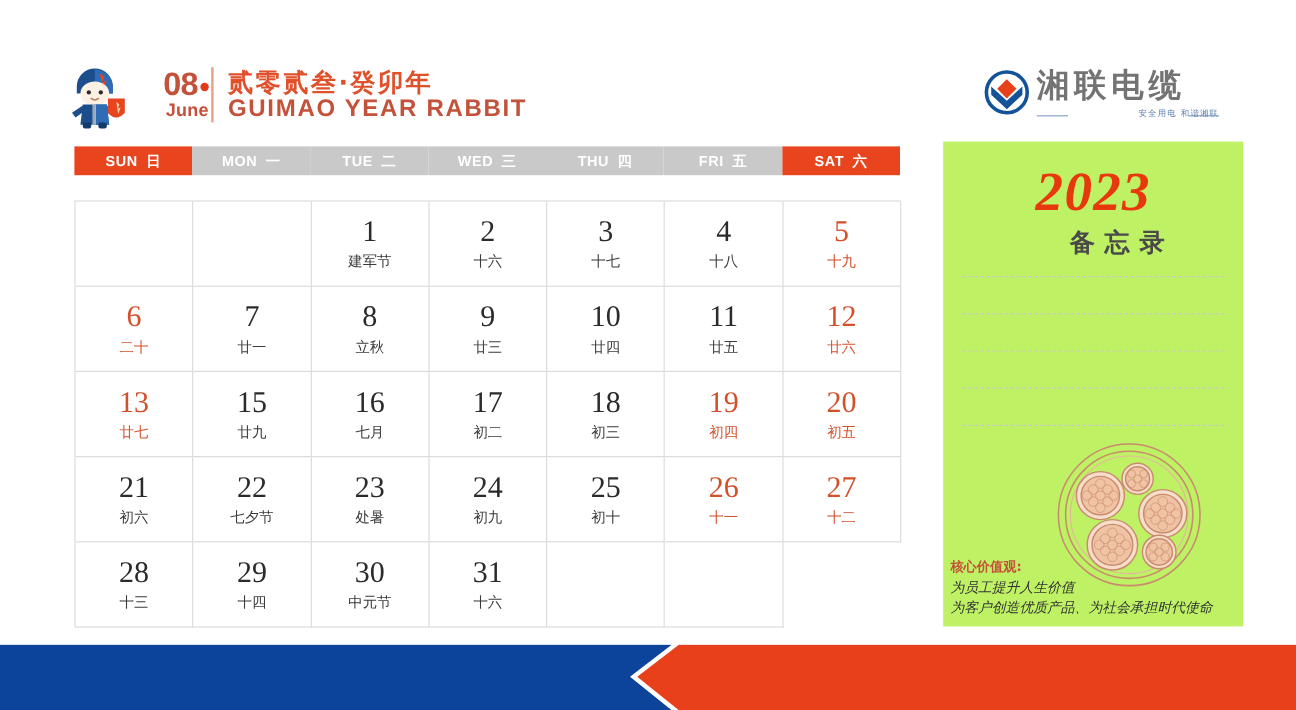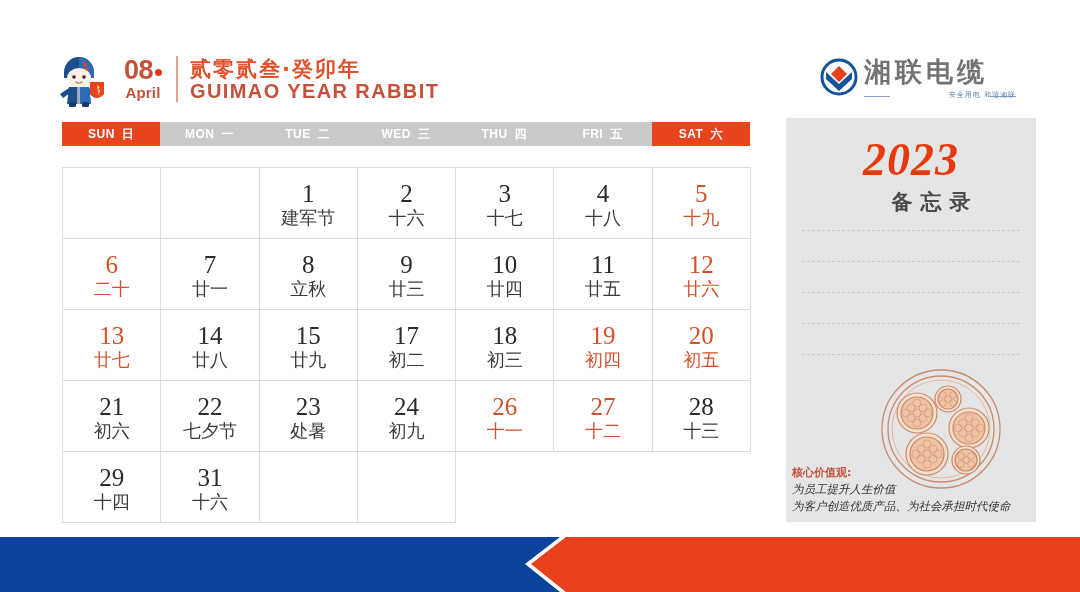--- a/index.html
+++ b/index.html
@@ -22,21 +22,21 @@
   }
   #mascot {
     position: absolute;
     left: 54px; top: 52px;
     width: 52px; height: 56px;
   }
   #month-block {
     position: absolute;
     left: 112px; top: 56px;
     width: 62px; height: 50px;
-    text-align: center;
+    text-align: right;
   }
   #month-num {
     font-size: 27px;
     font-weight: bold;
     color: #C4513A;
     letter-spacing: -0.5px;
     line-height: 28px;
     display: inline-block;
   }
   #month-dot {
@@ -165,36 +165,36 @@
     justify-content: center;
     box-sizing: border-box;
   }
   .cell .d-num {
     font-size: 25px;
     color: #2b2b2b;
     line-height: 28px;
     font-family: "Liberation Serif", serif;
   }
   .cell .d-cn {
-    font-size: 18px;
+    font-size: 12px;
     color: #3a3a3a;
     line-height: 18px;
     margin-top: 1px;
     font-family: "DejaVu Sans", sans-serif;
   }
   .cell.weekend .d-num { color: #D2512A; }
   .cell.weekend .d-cn  { color: #D2512A; }
   .cell.empty { }
 
   
   #memo {
     position: absolute;
     left: 786px; top: 118px;
     width: 250px; height: 404px;
-    background: #e5e5e5;
+    background: #bef264;
   }
   #memo-year {
     position: absolute;
     left: 0; top: 14px;
     width: 250px;
     text-align: center;
     font-size: 46px;
     font-weight: bold;
     color: #E8380D;
     letter-spacing: 1px;
@@ -298,21 +298,21 @@
 
       <rect x="15" y="50" width="7" height="5" rx="1.5" fill="#14396B"></rect>
       <rect x="28" y="50" width="7" height="5" rx="1.5" fill="#14396B"></rect>
     </svg>
   </div>
 
   <div id="month-block">
     <div>
       <span id="month-num">08</span><span id="month-dot"></span>
     </div>
-    <div id="month-name">April</div>
+    <div id="month-name">June</div>
   </div>
 
   <div id="head-divider"></div>
 
   <div id="year-block">
     <div id="year-cn">贰零贰叁·癸卯年</div>
     <div id="year-en">GUIMAO YEAR RABBIT</div>
   </div>
 
   <div id="logo">
@@ -410,28 +410,28 @@
     </div>
     <div class="cell weekend">
       <div class="d-num">12</div>
       <div class="d-cn">廿六</div>
     </div>
     <div class="cell weekend">
       <div class="d-num">13</div>
       <div class="d-cn">廿七</div>
     </div>
     <div class="cell">
-      <div class="d-num">14</div>
-      <div class="d-cn">廿八</div>
-    </div>
-    <div class="cell">
       <div class="d-num">15</div>
       <div class="d-cn">廿九</div>
     </div>
     <div class="cell">
+      <div class="d-num">16</div>
+      <div class="d-cn">七月</div>
+    </div>
+    <div class="cell">
       <div class="d-num">17</div>
       <div class="d-cn">初二</div>
     </div>
     <div class="cell">
       <div class="d-num">18</div>
       <div class="d-cn">初三</div>
     </div>
     <div class="cell weekend">
       <div class="d-num">19</div>
       <div class="d-cn">初四</div>
@@ -449,35 +449,43 @@
       <div class="d-cn">七夕节</div>
     </div>
     <div class="cell">
       <div class="d-num">23</div>
       <div class="d-cn">处暑</div>
     </div>
     <div class="cell">
       <div class="d-num">24</div>
       <div class="d-cn">初九</div>
     </div>
+    <div class="cell">
+      <div class="d-num">25</div>
+      <div class="d-cn">初十</div>
+    </div>
     <div class="cell weekend">
       <div class="d-num">26</div>
       <div class="d-cn">十一</div>
     </div>
     <div class="cell weekend">
       <div class="d-num">27</div>
       <div class="d-cn">十二</div>
     </div>
     <div class="cell">
       <div class="d-num">28</div>
       <div class="d-cn">十三</div>
     </div>
     <div class="cell">
       <div class="d-num">29</div>
       <div class="d-cn">十四</div>
+    </div>
+    <div class="cell">
+      <div class="d-num">30</div>
+      <div class="d-cn">中元节</div>
     </div>
     <div class="cell">
       <div class="d-num">31</div>
       <div class="d-cn">十六</div>
     </div>
     <div class="cell empty"></div>
     <div class="cell weekend empty"></div>
   </div>
 
 <div id="memo">

